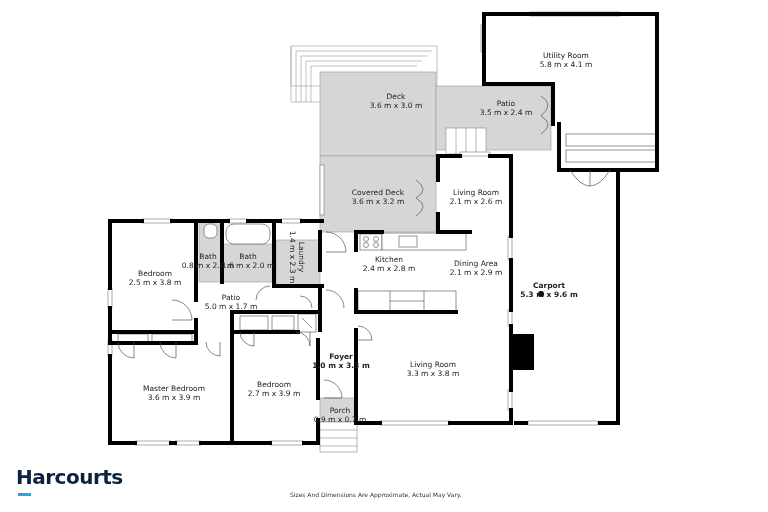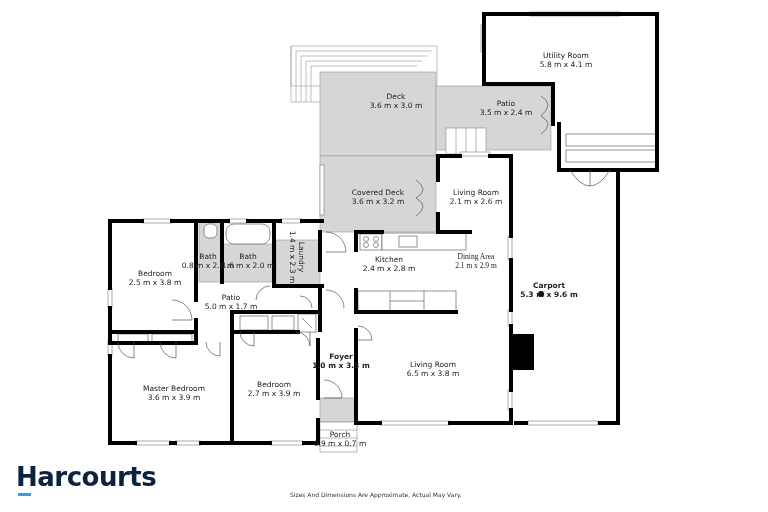--- a/index.html
+++ b/index.html
@@ -1,21 +1,21 @@
 <!DOCTYPE html>
 <html><head>
   <meta charset="utf-8">
   <style>
     html, body { margin: 0; padding: 0; background: #ffffff; }
     body { width: 768px; height: 512px; position: relative; overflow: hidden; font-family: "DejaVu Sans", sans-serif; }
     #plan { position: absolute; left: 0; top: 0; width: 768px; height: 512px; }
     .room-label { position: absolute; text-align: center; font-size: 7.5px; line-height: 9px; color: #222; white-space: nowrap; transform: translate(-50%, -50%); }
     .room-label.vertical { transform: translate(-50%, -50%) rotate(90deg); }
     .logo { position: absolute; left: 16px; top: 463px; }
-    .logo-text { font-family: "DejaVu Sans", sans-serif; font-weight: bold; font-size: 26px; color: #0b2340; letter-spacing: -0.5px; line-height: 28px; }
+    .logo-text { font-family: "DejaVu Sans", sans-serif; font-weight: bold; font-size: 20px; color: #0b2340; letter-spacing: -0.5px; line-height: 28px; }
     .logo-bar { position: absolute; left: 2px; top: 30px; width: 13px; height: 3px; background: #2aa3de; }
     .disclaimer { position: absolute; left: 290px; top: 491px; font-size: 6px; color: #333; white-space: nowrap; }
   </style>
 </head>
 <body>
 
 <svg id="plan" viewBox="0 0 768 512" xmlns="http://www.w3.org/2000/svg">
 
   <g fill="#d6d6d6" stroke="#999" stroke-width="0.6">
 
@@ -183,21 +183,21 @@
     <div>1.6 m x 2.0 m</div>
   </div>
   <div class="room-label vertical" style="left:297px;top:257px;">
     <div>Laundry</div>
     <div>1.4 m x 2.3 m</div>
   </div>
   <div class="room-label" style="left:389px;top:264px;">
     <div>Kitchen</div>
     <div>2.4 m x 2.8 m</div>
   </div>
-  <div class="room-label" style="left:476px;top:261px;font-family:Liberation Serif, serif;">
+  <div class="room-label" style="left:476px;top:268px;">
     <div>Dining Area</div>
     <div>2.1 m x 2.9 m</div>
   </div>
   <div class="room-label" style="left:549px;top:290px;font-weight:bold;">
     <div>Carport</div>
     <div>5.3 m x 9.6 m</div>
   </div>
   <div class="room-label" style="left:231px;top:302px;">
     <div>Patio</div>
     <div>5.0 m x 1.7 m</div>
@@ -209,23 +209,23 @@
   <div class="room-label" style="left:174px;top:393px;">
     <div>Master Bedroom</div>
     <div>3.6 m x 3.9 m</div>
   </div>
   <div class="room-label" style="left:274px;top:389px;">
     <div>Bedroom</div>
     <div>2.7 m x 3.9 m</div>
   </div>
   <div class="room-label" style="left:433px;top:369px;">
     <div>Living Room</div>
-    <div>6.5 m x 3.8 m</div>
-  </div>
-  <div class="room-label" style="left:340px;top:415px;margin-top:24px;">
+    <div>3.3 m x 3.8 m</div>
+  </div>
+  <div class="room-label" style="left:340px;top:415px;">
     <div>Porch</div>
     <div>0.9 m x 0.7 m</div>
   </div>
 </div>
 
 <div class="logo">
   <div class="logo-text">Harcourts</div>
   <div class="logo-bar"></div>
 </div>
 

